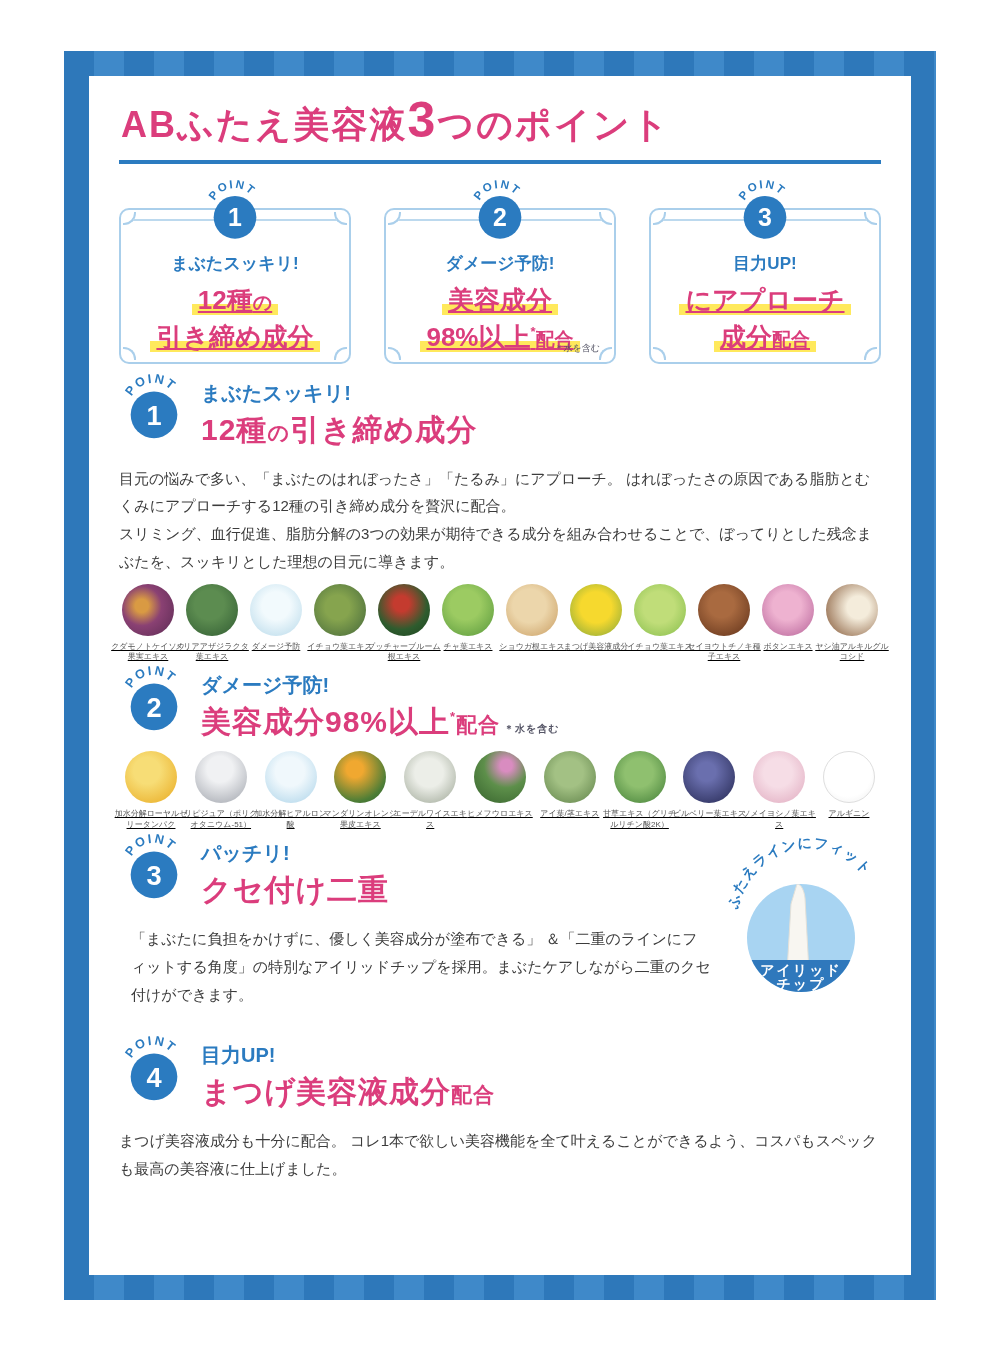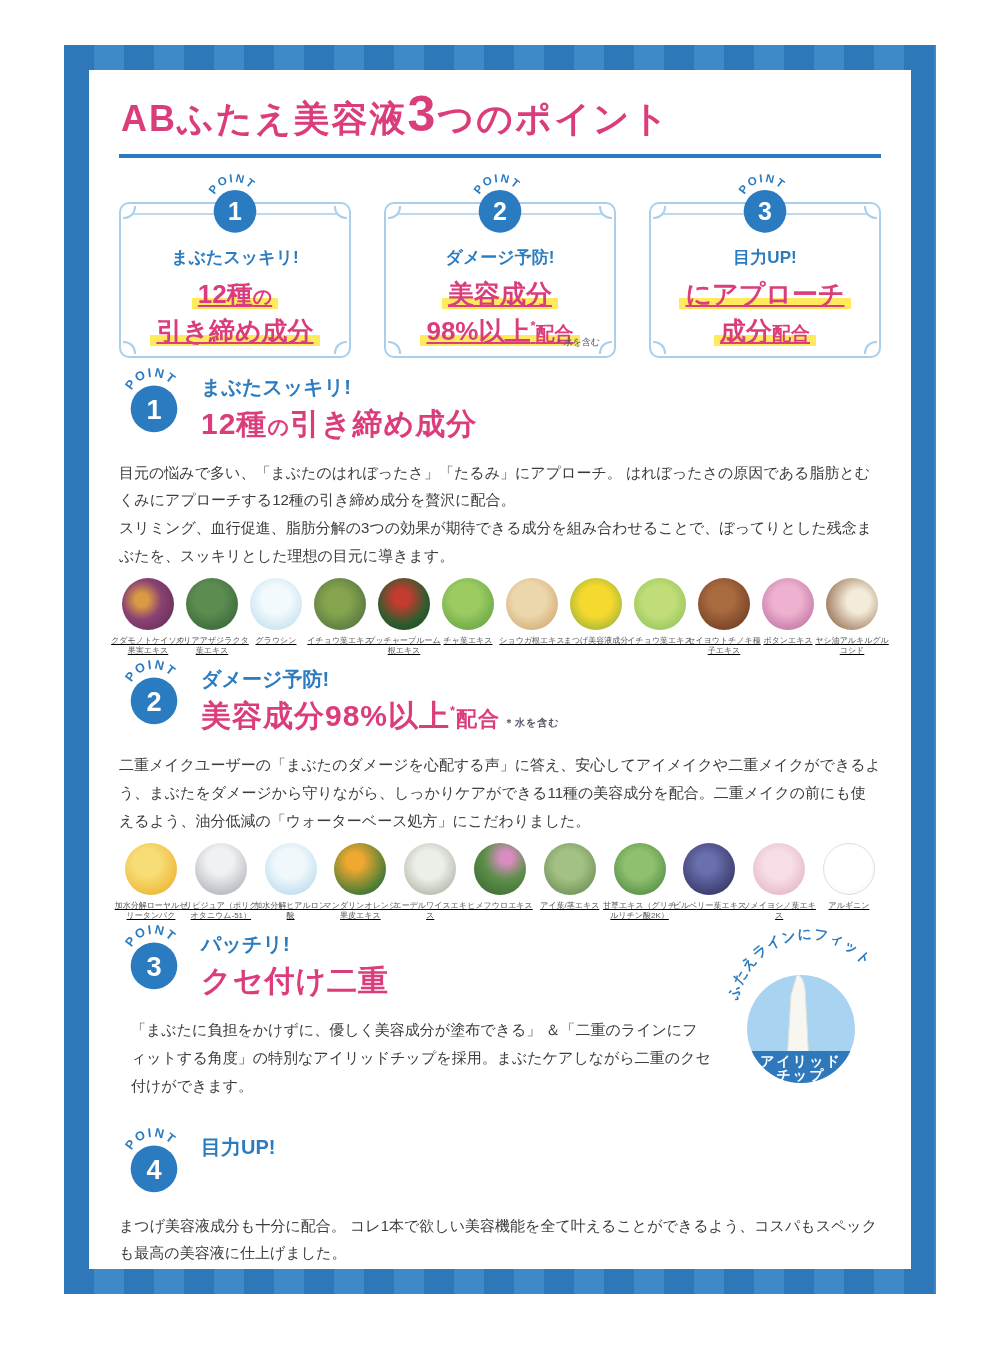--- a/index.html
+++ b/index.html
@@ -2,21 +2,21 @@
 <html><head>
 <meta charset="utf-8">
 <style>
   :root{
     --pink:#db3d7c; --blue:#2b7bc0; --lblue:#aacfeb; --yellow:#ffe95c;
     --stripe-a:#2e78ba; --stripe-b:#3f89c9; --body:#3c3c3c; --label:#555;
   }
   *{box-sizing:border-box;margin:0;padding:0;}
   html,body{background:#fff;font-family:"Liberation Sans","DejaVu Sans",sans-serif;}
   .page{position:relative;width:1000px;height:1349px;background:#fff;overflow:hidden;}
-  .frame{position:absolute;left:64px;top:45px;width:872px;height:1249px;
+  .frame{position:absolute;left:64px;top:51px;width:872px;height:1249px;
     background:repeating-linear-gradient(to right,var(--stripe-a) 0 30px,var(--stripe-b) 30px 60px);}
   .panel{position:absolute;inset:25px;background:#fff;padding:8px 30px 0;overflow:hidden;}
 
   
   .title{color:var(--pink);font-weight:800;font-size:36px;letter-spacing:2px;
     border-bottom:4px solid var(--blue);padding:8px 2px 10px;line-height:1.15;}
   .title .big{font-size:50px;font-weight:800;}
 
   
   .boxes{display:flex;gap:33px;margin-top:44px;}
@@ -173,21 +173,21 @@
           <div class="ing">
               <div class="ing-circle" style="background:radial-gradient(circle at 38% 42%, #d99a43 0 15%, #8a4173 45%, #5a2a52 100%)"></div>
               <div class="ing-label">クダモノトケイソウ果実エキス</div>
             </div>
           <div class="ing">
               <div class="ing-circle" style="background:radial-gradient(circle at 45% 40%, #5c8c50 0 35%, #2f5a31 100%)"></div>
               <div class="ing-label">メリアアザジラクタ葉エキス</div>
             </div>
           <div class="ing">
               <div class="ing-circle" style="background:radial-gradient(circle at 50% 42%, #f2fafd 0 35%, #b5d8e9 100%)"></div>
-              <div class="ing-label">グラウシン</div>
+              <div class="ing-label">ダメージ予防</div>
             </div>
           <div class="ing">
               <div class="ing-circle" style="background:radial-gradient(circle at 45% 45%, #86a44e 0 30%, #42663a 100%)"></div>
               <div class="ing-label">イチョウ葉エキス</div>
             </div>
           <div class="ing">
               <div class="ing-circle" style="background:radial-gradient(circle at 45% 38%, #c43b2f 0 18%, #2e5c2e 60%, #1e421f 100%)"></div>
               <div class="ing-label">ブッチャーブルーム根エキス</div>
             </div>
           <div class="ing">
@@ -231,21 +231,20 @@
                 <text class="arc-text" text-anchor="middle"><textPath href="#arc-s2" startOffset="50%"><tspan>POINT</tspan></textPath></text>
               </g>
             <circle class="badge-circle" cx="36" cy="42" r="24"></circle>
             <text class="badge-num" x="36" y="52" text-anchor="middle">2</text>
           </svg>
           <div>
             <div class="sec-catch">ダメージ予防!</div>
             <div class="sec-title"><span>美容成分98%以上</span><sup class="ast">*</sup><span class="sm">配合</span><span class="sec-note">＊水を含む</span></div>
           </div>
         </div>
-        <p class="ptext mt">二重メイクユーザーの「まぶたのダメージを心配する声」に答え、安心してアイメイクや二重メイクができるよう、まぶたをダメージから守りながら、しっかりケアができる11種の美容成分を配合。二重メイクの前にも使えるよう、油分低減の「ウォーターベース処方」にこだわりました。</p>
         <div class="ing-row row2">
           <div class="ing">
               <div class="ing-circle" style="background:radial-gradient(circle at 42% 38%, #f7dd76 0 30%, #e8a81e 100%)"></div>
               <div class="ing-label">加水分解ローヤルゼリータンパク</div>
             </div>
           <div class="ing">
               <div class="ing-circle" style="background:radial-gradient(circle at 48% 35%, #f0f1f3 0 30%, #9fa3ab 100%)"></div>
               <div class="ing-label">リピジュア（ポリクオタニウム-51）</div>
             </div>
           <div class="ing">
@@ -332,20 +331,21 @@
                 <path id="arc-s4" d="M 11 34 A 25 25 0 0 1 61 34"></path>
               </defs>
             <g transform="rotate(-8 36 36)">
                 <text class="arc-text" text-anchor="middle"><textPath href="#arc-s4" startOffset="50%"><tspan>POINT</tspan></textPath></text>
               </g>
             <circle class="badge-circle" cx="36" cy="42" r="24"></circle>
             <text class="badge-num" x="36" y="52" text-anchor="middle">4</text>
           </svg>
           <div>
             <div class="sec-catch">目力UP!</div>
+            <div class="sec-title"><span>まつげ美容液成分</span><span class="sm">配合</span></div>
           </div>
         </div>
         <p class="ptext mt">まつげ美容液成分も十分に配合。 コレ1本で欲しい美容機能を全て叶えることができるよう、コスパもスペックも最高の美容液に仕上げました。</p>
 
       </div>
 
     </div>
   </div>
 </div>
 

